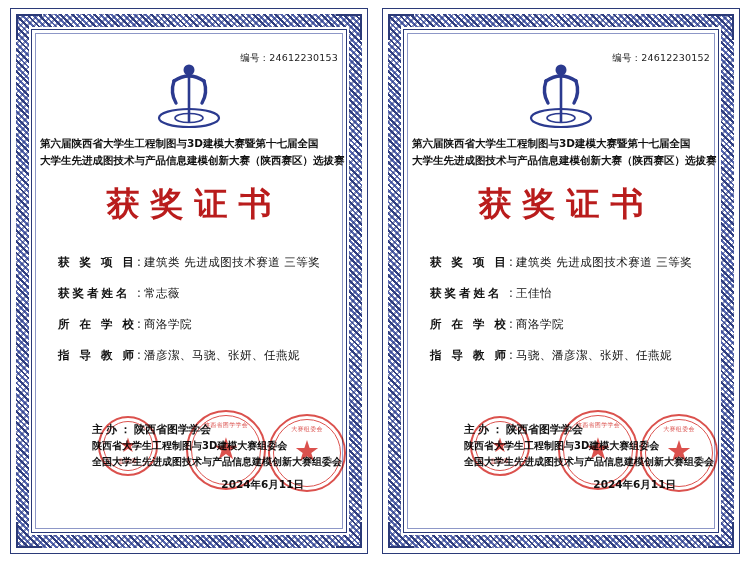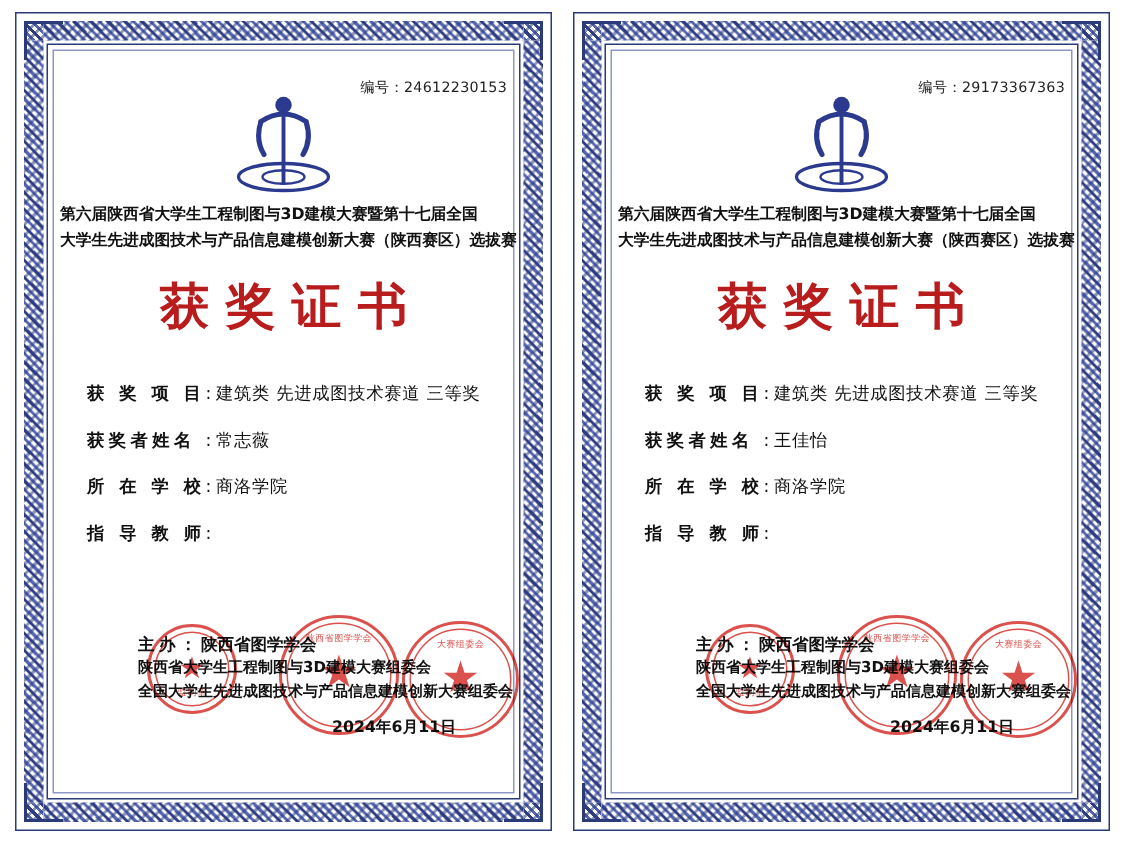--- a/index.html
+++ b/index.html
@@ -282,20 +282,21 @@
           <span class="field-value">常志薇</span>
         </div>
         <div class="field-row">
           <span class="field-label">所 在 学 校</span>
           <span class="field-colon">:</span>
           <span class="field-value">商洛学院</span>
         </div>
         <div class="field-row">
           <span class="field-label">指 导 教 师</span>
           <span class="field-colon">:</span>
+          <span class="field-value">潘彦潔、马骁、张妍、任燕妮</span>
         </div>
       </div>
 
       <div class="footer">
         <div class="org-block">
           <div class="org-line first">
             <span class="org-prefix">主办：</span><span>陕西省图学学会</span>
           </div>
           <div class="org-line">陕西省大学生工程制图与3D建模大赛组委会</div>
           <div class="org-line">全国大学生先进成图技术与产品信息建模创新大赛组委会</div>
@@ -329,21 +330,21 @@
     <div class="border-band2"></div>
     <div class="border-inner"></div>
     <div class="border-inner2"></div>
     <div class="corner tl"></div>
     <div class="corner tr"></div>
     <div class="corner bl"></div>
     <div class="corner br"></div>
 
     <div class="content">
       <div class="serial">
-        <span>编号：</span><span>29173367363</span>
+        <span>编号：</span><span>24612230152</span>
       </div>
 
       <div class="logo-wrap">
         <svg width="96" height="72" viewBox="0 0 96 72" aria-hidden="true">
           <ellipse cx="48" cy="57" rx="30" ry="9" fill="none" stroke="#2b3a8f" stroke-width="2.2"></ellipse>
           <path d="M48 12 L48 62" stroke="#2b3a8f" stroke-width="2.6"></path>
           <circle cx="48" cy="9" r="5.5" fill="#2b3a8f"></circle>
           <path d="M33 20 q15 -10 30 0" fill="none" stroke="#2b3a8f" stroke-width="3.4" stroke-linecap="round"></path>
           <path d="M33 20 q-4 12 2 22" fill="none" stroke="#2b3a8f" stroke-width="3.4" stroke-linecap="round"></path>
           <path d="M63 20 q4 12 -2 22" fill="none" stroke="#2b3a8f" stroke-width="3.4" stroke-linecap="round"></path>
@@ -368,20 +369,21 @@
           <span class="field-value">王佳怡</span>
         </div>
         <div class="field-row">
           <span class="field-label">所 在 学 校</span>
           <span class="field-colon">:</span>
           <span class="field-value">商洛学院</span>
         </div>
         <div class="field-row">
           <span class="field-label">指 导 教 师</span>
           <span class="field-colon">:</span>
+          <span class="field-value">马骁、潘彦潔、张妍、任燕妮</span>
         </div>
       </div>
 
       <div class="footer">
         <div class="org-block">
           <div class="org-line first">
             <span class="org-prefix">主办：</span><span>陕西省图学学会</span>
           </div>
           <div class="org-line">陕西省大学生工程制图与3D建模大赛组委会</div>
           <div class="org-line">全国大学生先进成图技术与产品信息建模创新大赛组委会</div>

